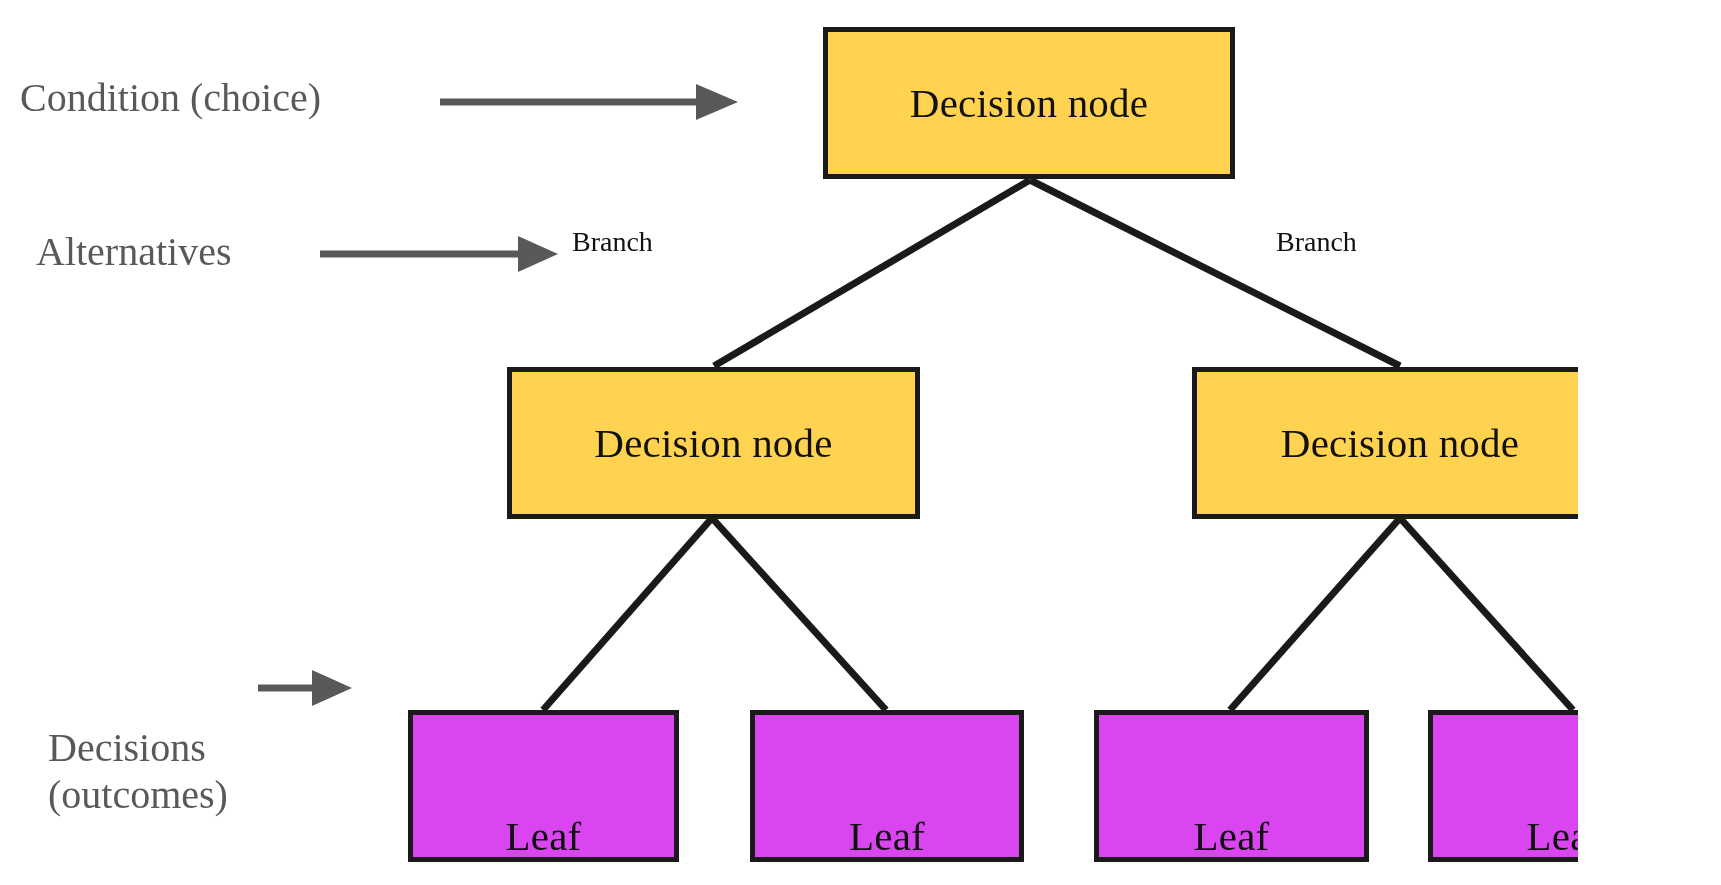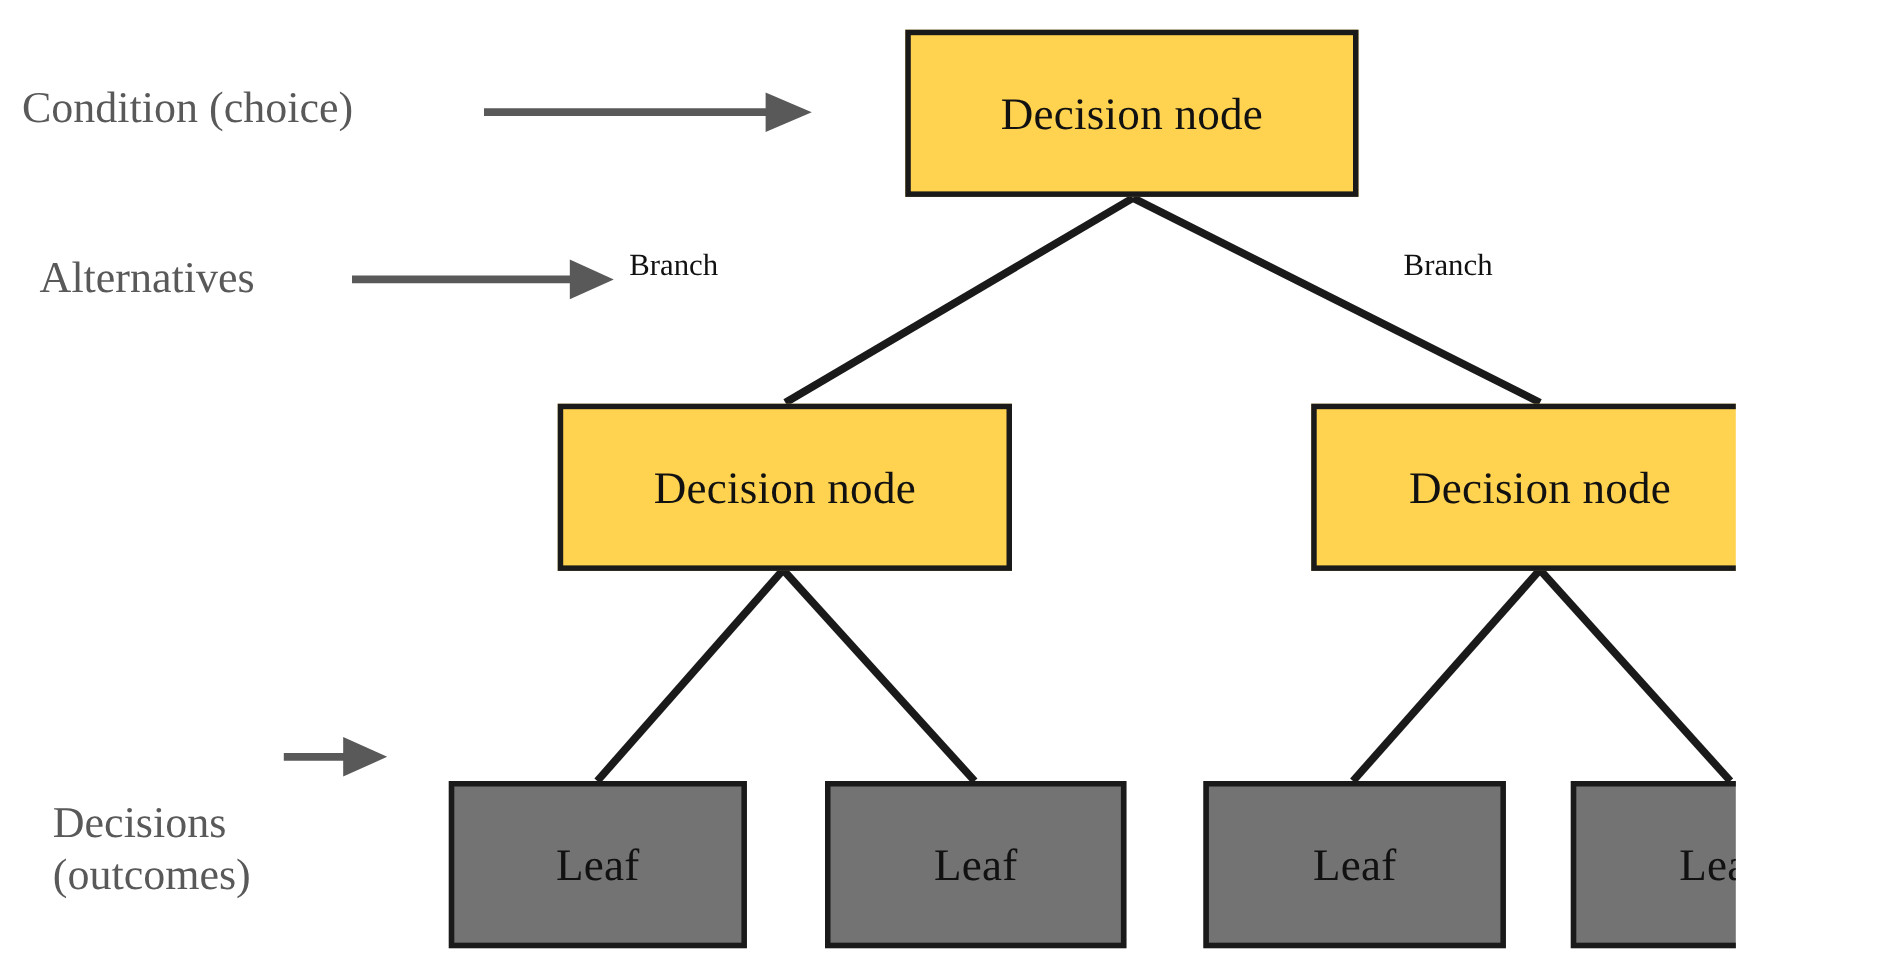--- a/index.html
+++ b/index.html
@@ -31,21 +31,21 @@
     display: flex;
     align-items: center;
     justify-content: center;
     color: #111111;
     font-size: 41px;
     line-height: 1;
     letter-spacing: 0.2px;
     z-index: 3;
   }
   .node.decision { background: #ffd24f; }
-  .node.leaf     { background: #737373; }
+  .node.leaf     { background: #d946ef; align-items: flex-end; }
 
   .node-label { pointer-events: none; }
 
   .side-label {
     position: absolute;
     color: #595959;
     font-size: 40px;
     line-height: 1.18;
     white-space: pre-line;
     z-index: 4;

